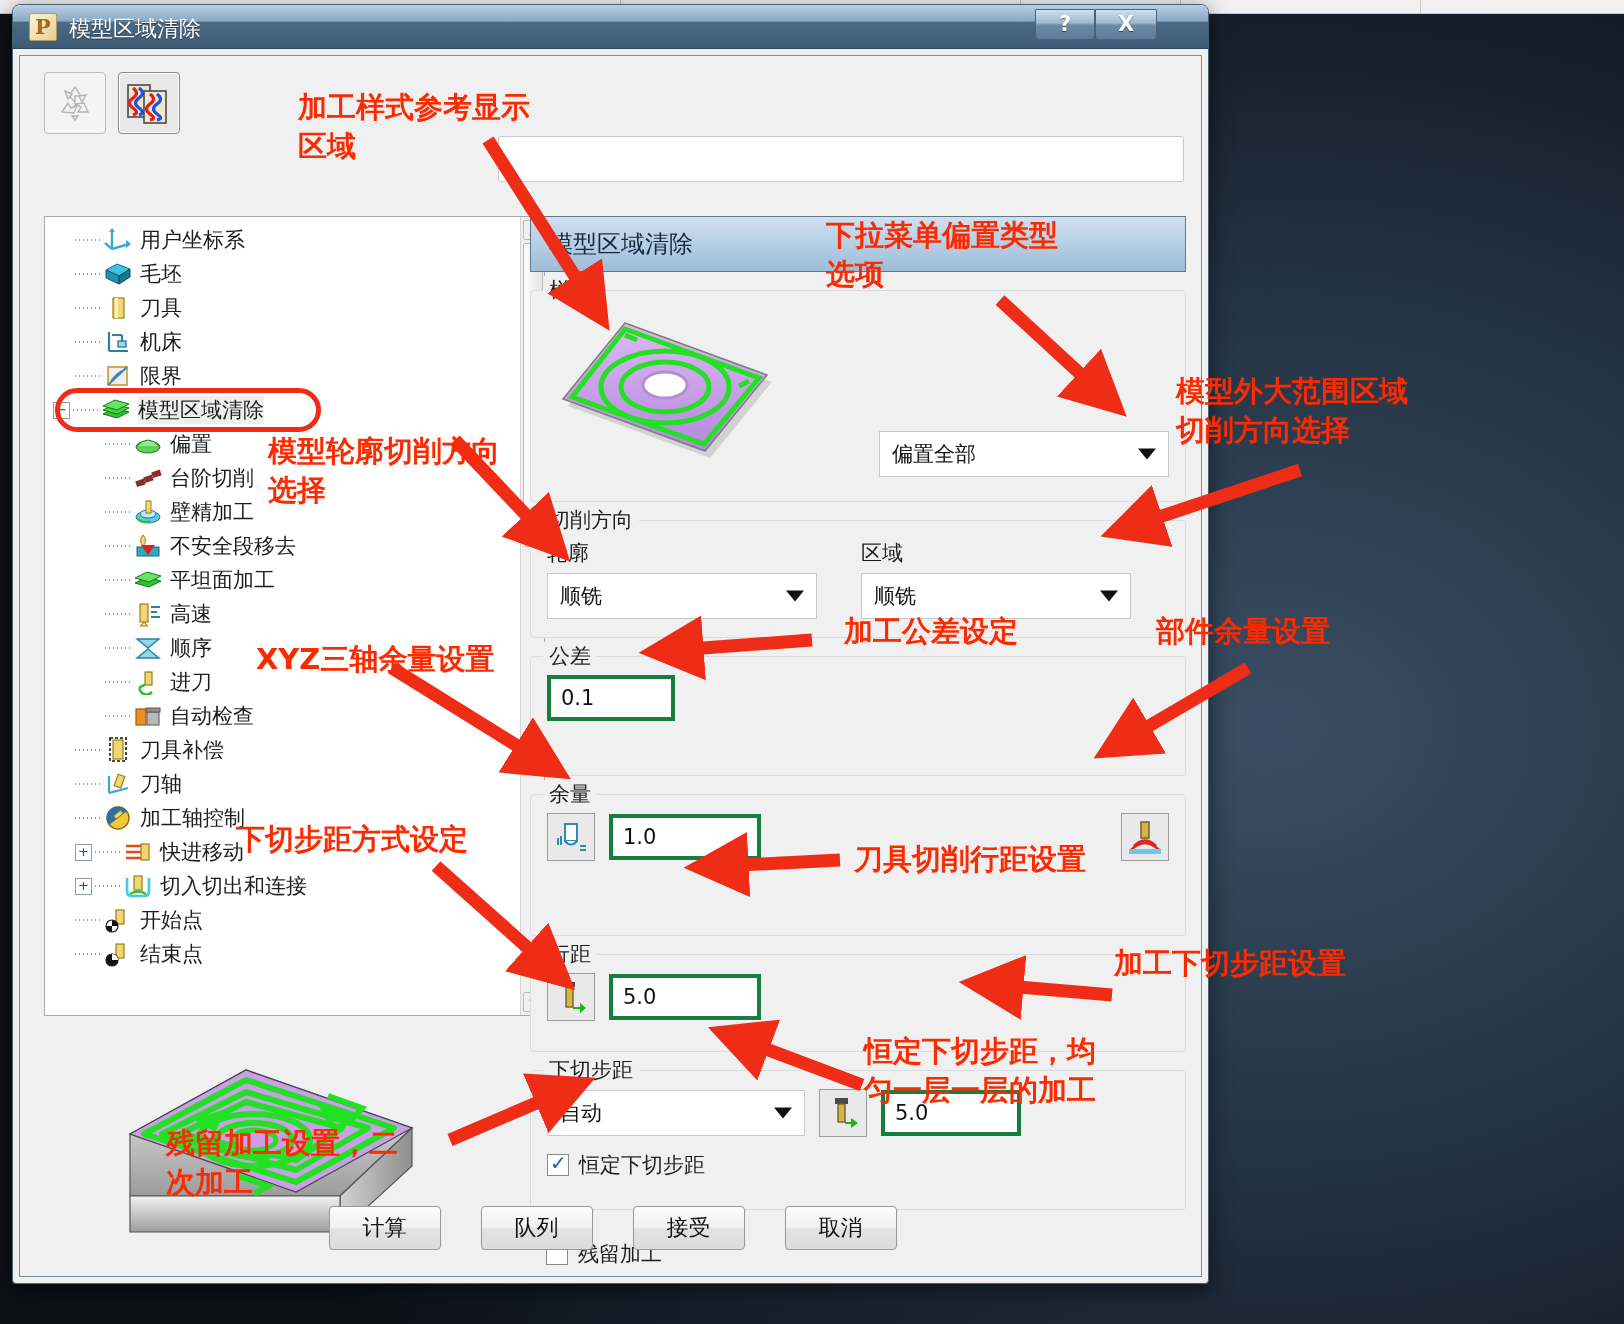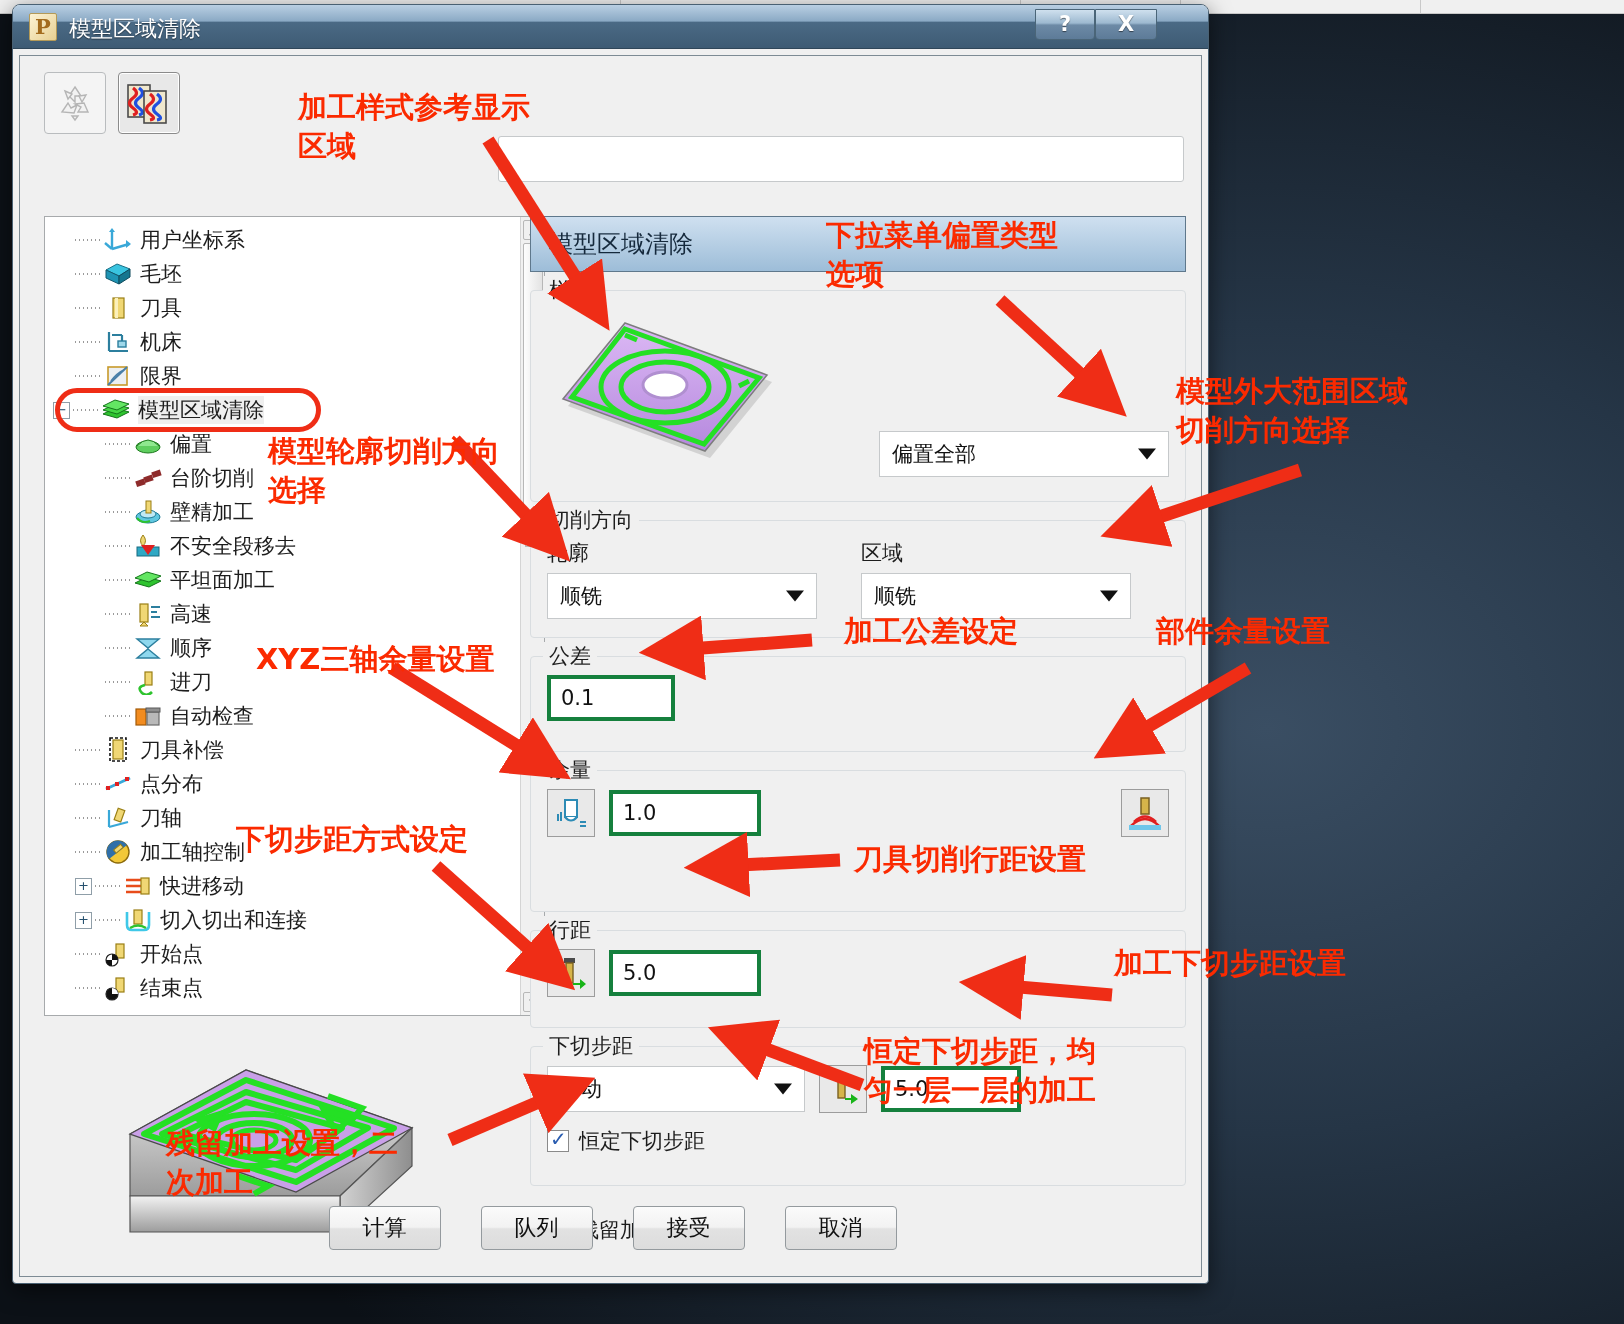--- a/index.html
+++ b/index.html
@@ -348,33 +348,20 @@
             <span class="ticon"><svg width="30" height="26" viewBox="0 0 30 26">
                 <rect x="10" y="3" width="10" height="19" fill="#f0d774" stroke="#9a7f14" stroke-width="1.2"></rect>
                 <rect x="7" y="1" width="16" height="23" fill="none" stroke="#111" stroke-width="1.6" stroke-dasharray="3 2"></rect>
               </svg></span>
             <span class="tlabel">刀具补偿</span>
           </div>
           <div class="tnode">
             <span class="ind" style="width: 22px;"></span>
             <span class="dots"></span>
             <span class="ticon"><svg width="30" height="26" viewBox="0 0 30 26">
-                <path d="M3 18 L27 7" stroke="#39a8d8" stroke-width="3"></path>
-                <g fill="#e02020">
-                  <rect x="3" y="15" width="4" height="4"></rect>
-                  <rect x="12" y="11" width="4" height="4"></rect>
-                  <rect x="22" y="6" width="4" height="4"></rect>
-                </g>
-              </svg></span>
-            <span class="tlabel">点分布</span>
-          </div>
-          <div class="tnode">
-            <span class="ind" style="width: 22px;"></span>
-            <span class="dots"></span>
-            <span class="ticon"><svg width="30" height="26" viewBox="0 0 30 26">
                 <g stroke="#39a8d8" stroke-width="2.2" fill="none">
                   <path d="M6 22 L6 5"></path>
                   <path d="M6 22 L25 17"></path>
                 </g>
                 <rect x="13" y="4" width="7" height="12" fill="#f0d774" stroke="#9a7f14" stroke-width="1.2" transform="rotate(20 16 10)"></rect>
               </svg></span>
             <span class="tlabel">刀轴</span>
           </div>
           <div class="tnode">
             <span class="ind" style="width: 22px;"></span>
@@ -485,21 +472,21 @@
           <div style="width:270px;">
             <div class="sublabel">区域</div>
             <div class="combo">
               <span>顺铣</span>
               <span class="caret"></span>
             </div>
           </div>
         </div>
       </div>
 
-      <div class="group" style="height:96px;">
+      <div class="group" style="height:120px;">
         <div class="glabel">公差</div>
         <div class="fld" style="width:128px;">0.1</div>
       </div>
 
       <div class="group" style="height:142px;">
         <div class="glabel">余量</div>
         <div class="row">
           <div class="iconbtn">
             <svg width="34" height="34" viewBox="0 0 34 34">
               <rect x="11" y="4" width="12" height="17" fill="#fff" stroke="#2d8bb5" stroke-width="2"></rect>

